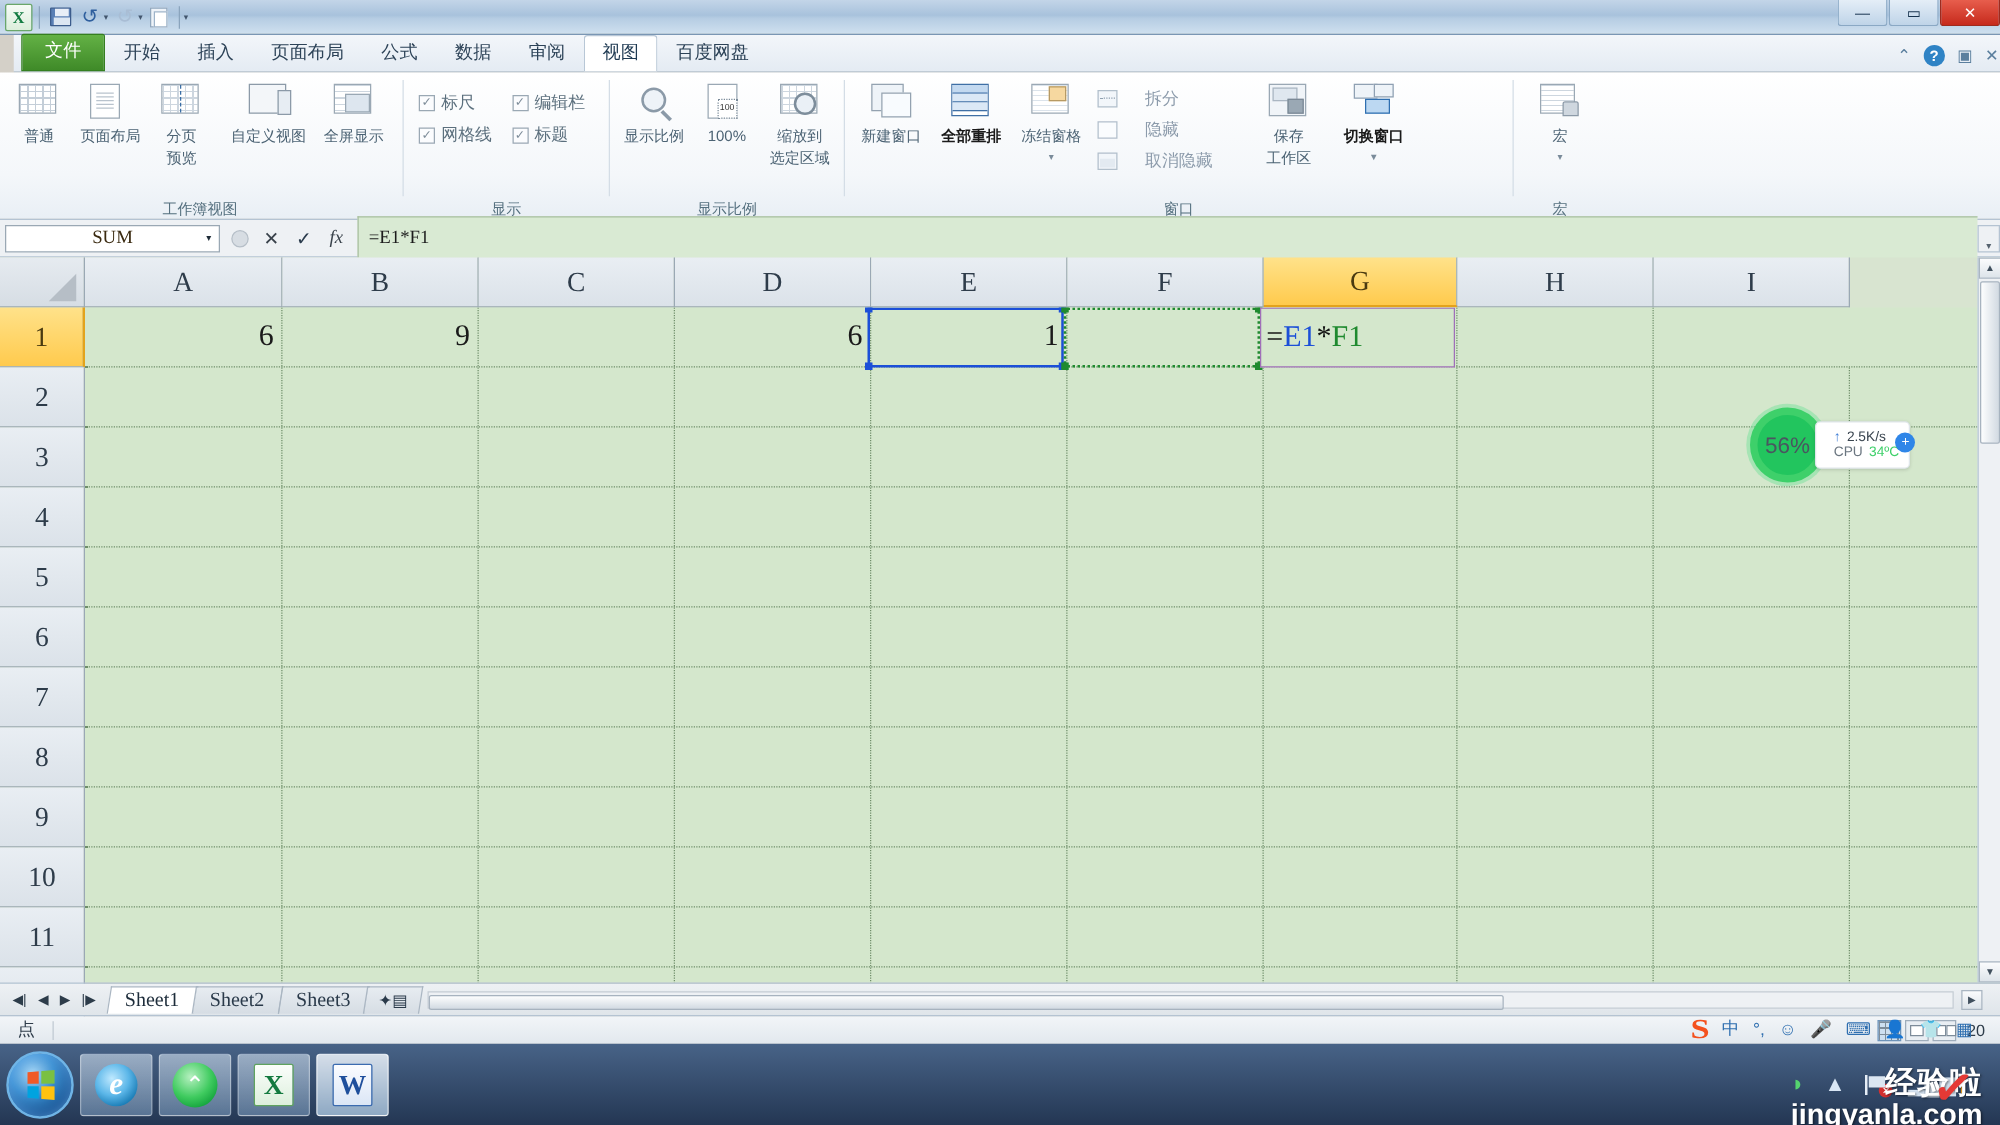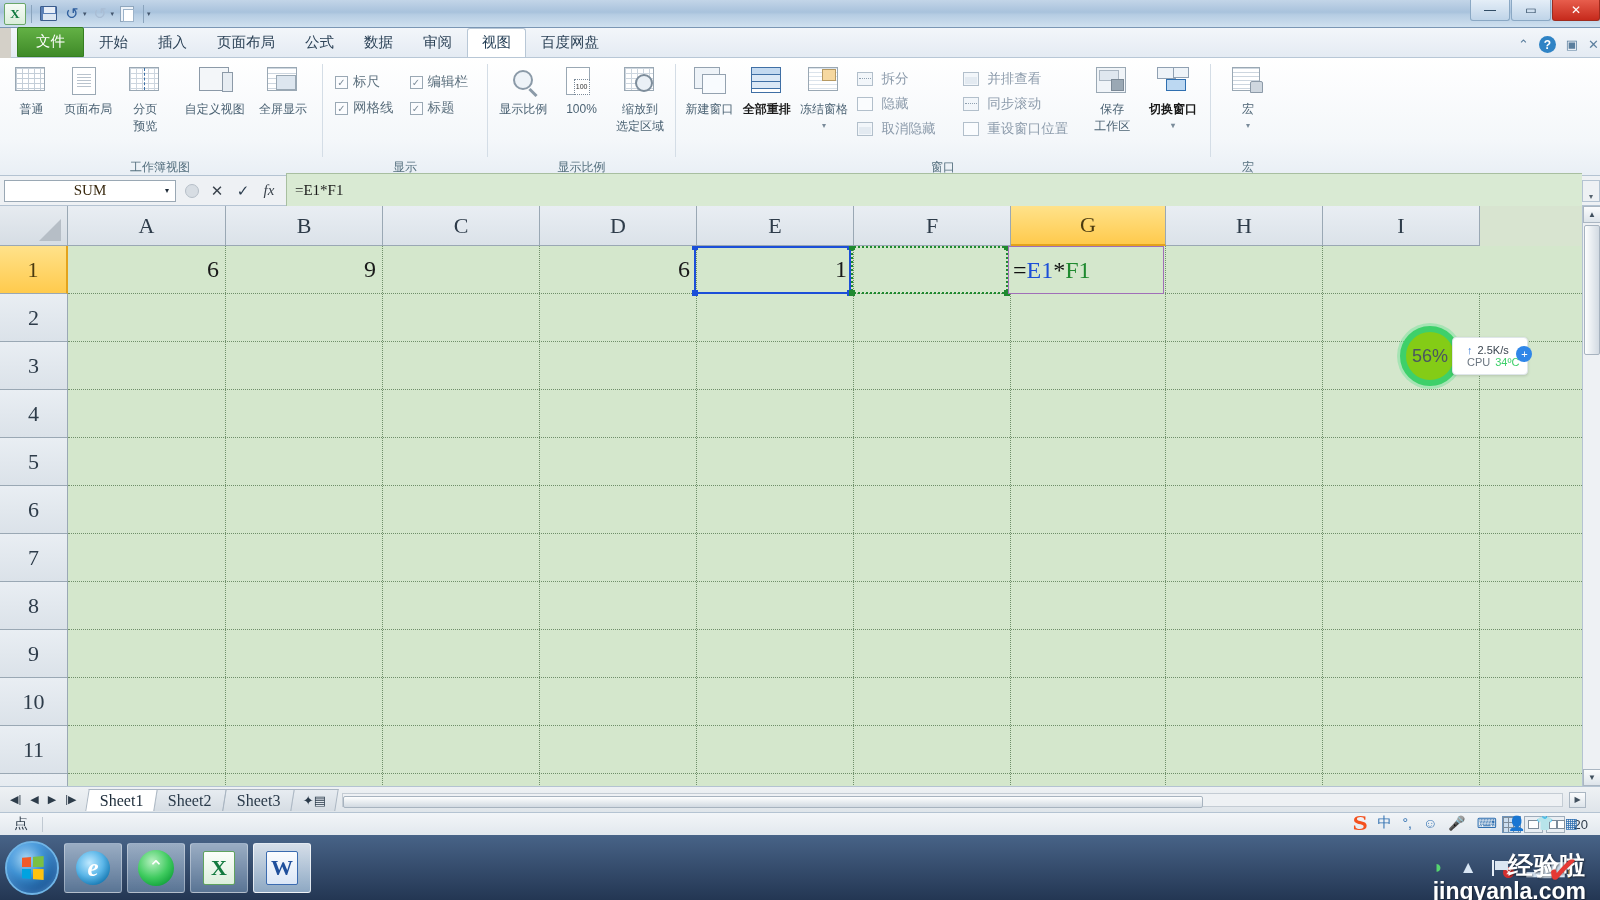--- a/index.html
+++ b/index.html
@@ -142,21 +142,21 @@
   .macroico{width:28px;height:24px;border:1px solid #9aa8b4;background:#fff;
     background-image:repeating-linear-gradient(to bottom,#cdd6df 0 1px,transparent 1px 4px);position:relative;}
   .macroico:after{content:"";position:absolute;right:-4px;bottom:-3px;width:11px;height:10px;background:#cfd7df;border:1px solid #8c9aa8;border-radius:2px 2px 0 0;}
 
   .chkrow { display:flex; align-items:center; gap:5px; font-size:13.5px; color:#5b6f7d; height:24px; }
   .chkbox {
     width:13px;height:13px;border:1px solid #9aa8b4;background:#fbfcfe;
     display:flex;align-items:center;justify-content:center;font-size:10px;color:#7d8c99;
   }
   .chkgrid { display:grid; grid-template-columns:auto auto; gap:2px 16px; padding:6px 6px 0; }
-  .smallrow { display:flex; align-items:center; gap:8px; font-size:13.5px; color:#8c9bab; height:25px; padding-left:4px;}
+  .smallrow { display:flex; align-items:center; gap:22px; font-size:13.5px; color:#8c9bab; height:25px; padding-left:4px;}
   .sico { width:16px;height:14px;border:1px solid #b2bfcb;background:#f2f6fa; position:relative;}
   .sico.a:after{content:"";position:absolute;left:1px;top:5px;right:1px;border-top:1px dotted #8fa0b0;}
   .sico.b{background:#fafcfe;}
   .sico.c:after{content:"";position:absolute;left:1px;top:4px;right:1px;height:7px;background:#e3eaf1;}
   .dropcaret{font-size:8px;color:#7a8b9a;text-align:center;}
 
   
   .fbar {
     position:absolute; left:0; top:176px; width:1600px; height:30px;
     background:#eef1f4; border-bottom:1px solid #b4c3d2;
@@ -274,21 +274,21 @@
   .sogou-s {
     font-family:"Liberation Serif",serif; font-weight:bold; font-size:22px; color:#f4511e;
     transform:scaleX(1.25); line-height:20px;
   }
   .ime-ico { font-size:14px; color:#2f6fb0; }
 
   
   .perf { position:absolute; left:1400px; top:326px; display:flex; align-items:center; z-index:30; }
   .perf-ring {
     width:60px;height:60px;border-radius:50%;
-    background:#84cc16; border:6px solid #3ed06a;
+    background:#22c55e; border:6px solid #3ed06a;
     box-shadow:0 0 0 3px rgba(110,225,150,.45);
     display:flex;align-items:center;justify-content:center;
     font-size:18px;color:#4a5560;text-align:center;
   }
   .perf-card {
     margin-left:-8px; height:38px; background:#fff; border:1px solid #dfe6ea; border-radius:4px;
     padding:2px 8px 2px 14px; display:flex; flex-direction:column; justify-content:center;
     box-shadow:0 1px 3px rgba(0,0,0,.15);
   }
   .perf-line { display:flex; align-items:center; gap:5px; font-size:11px; white-space:nowrap; }
@@ -527,34 +527,20 @@
           <div class="smallrow">
             <div class="sico b"></div>
             <span>隐藏</span>
           </div>
           <div class="smallrow">
             <div class="sico c"></div>
             <span>取消隐藏</span>
           </div>
         </div>
         <div class="grp-div"></div>
-        <div style="display:flex;flex-direction:column;padding-top:2px;width:132px">
-          <div class="smallrow">
-            <div class="sico c"></div>
-            <span>并排查看</span>
-          </div>
-          <div class="smallrow">
-            <div class="sico a"></div>
-            <span>同步滚动</span>
-          </div>
-          <div class="smallrow">
-            <div class="sico b"></div>
-            <span>重设窗口位置</span>
-          </div>
-        </div>
         <div class="grp-div"></div>
         <div class="bigbtn w62">
           <div class="ico32">
               <div class="saveico"></div>
             </div>
           <span>保存</span>
           <span>工作区</span>
         </div>
         <div class="bigbtn w70 dark">
           <div class="ico32">

